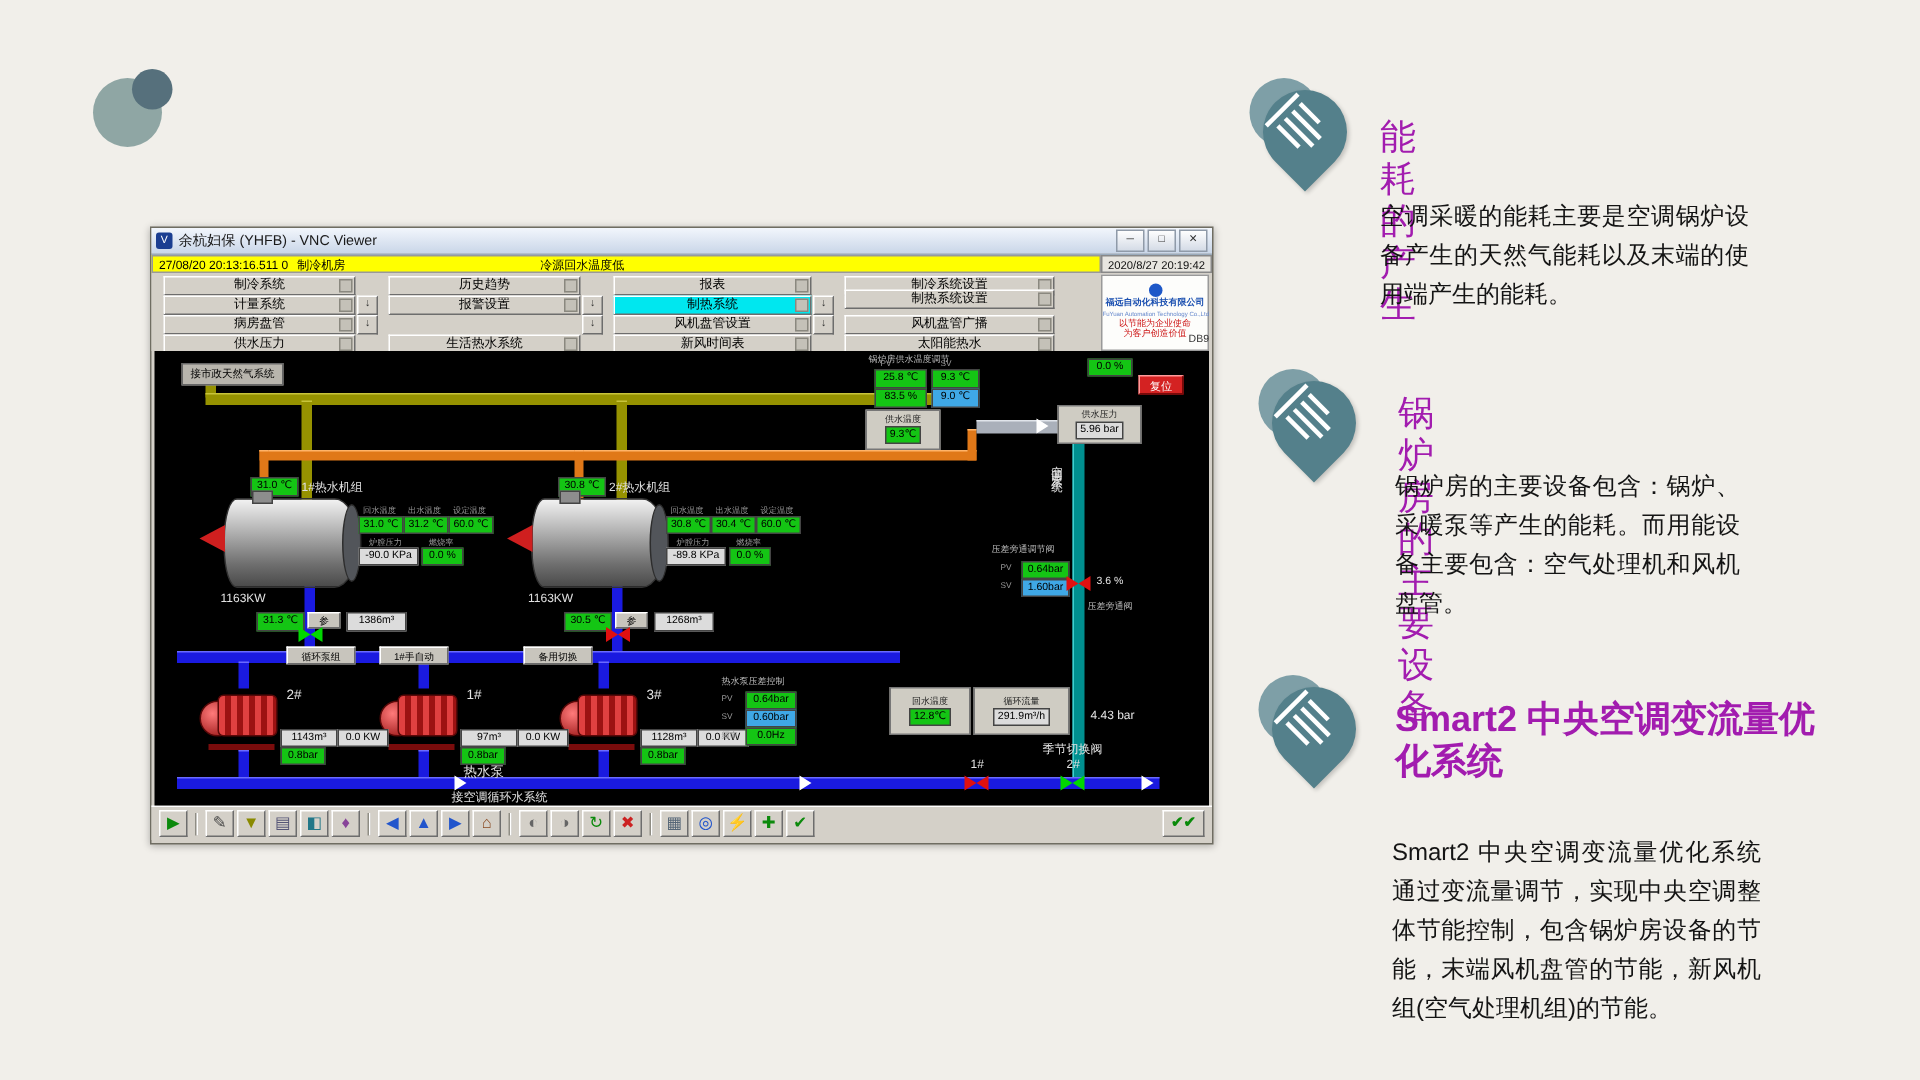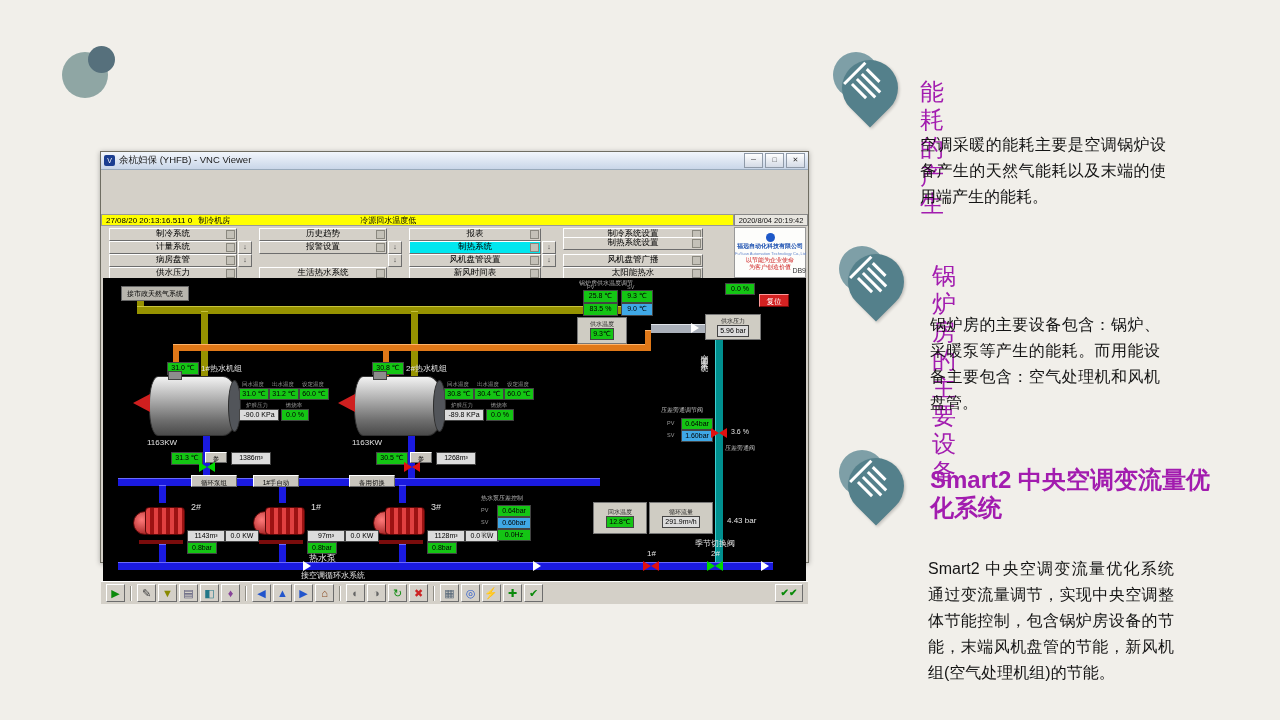--- a/index.html
+++ b/index.html
@@ -16,21 +16,21 @@
        border:1px solid #6f6d62;box-shadow:0 1px 5px rgba(0,0,0,.30);display:flex;flex-direction:column;}
   .titlebar{height:17px;background:linear-gradient(#f2f6fc,#c9d6e8);border-bottom:1px solid #9ab;
             display:flex;align-items:center;padding:0 3px;font-size:9.5px;color:#1a1a1a;flex:0 0 auto;}
   .vnc-ico{width:11px;height:11px;background:#1b3e91;color:#fff;font-size:7px;line-height:11px;
            text-align:center;margin-right:4px;border-radius:2px;}
   .title-text{flex:1;white-space:nowrap;overflow:hidden;}
   .win-btns{display:flex;gap:2px;}
   .win-btn{width:17px;height:13px;border:1px solid #8f9aa8;background:linear-gradient(#fefefe,#d4dbe6);
            font-size:7px;line-height:12px;text-align:center;color:#333;}
 
-  .alarmrow{height:12px;display:flex;flex:0 0 auto;margin-top:44px;}
+  .alarmrow{height:12px;display:flex;flex:0 0 auto;}
   .alarmbar{flex:1;background:#ffff00;display:flex;align-items:center;font-size:8px;color:#000;
             padding:0 4px;white-space:nowrap;overflow:hidden;border:1px solid #999;}
   .alarm-msg{margin-left:130px;}
   .datebox{width:72px;background:#e8e6e0;border:1px solid #888;font-size:7.5px;line-height:11px;
            text-align:center;color:#111;}
 
   .menu{height:52px;position:relative;background:#d4d0c8;flex:0 0 auto;}
   .mbtn{position:absolute;height:11px;background:#d4d0c8;border:1px solid;border-color:#ffffff #6d6d6d #6d6d6d #ffffff;
         font-size:8.5px;line-height:9px;text-align:center;color:#000;overflow:hidden;cursor:default;}
   .mbtn.active{background:#00e7ef;}
@@ -147,21 +147,21 @@
         <span class="win-btn">✕</span>
       </span>
     </div>
 
     <div class="alarmrow">
       <div class="alarmbar">
         <span>27/08/20 20:13:16.511 0</span>
         <span style="margin-left:6px;">制冷机房</span>
         <span class="alarm-msg">冷源回水温度低</span>
       </div>
-      <div class="datebox">2020/8/04 20:19:42</div>
+      <div class="datebox">2020/8/27 20:19:42</div>
     </div>
 
     <div class="menu">
       <div class="mbtn" style="left:8px;top:2px;width:126px;"><span>制冷系统</span><i class="ind"></i></div>
       <div class="mbtn" style="left:158px;top:2px;width:126px;"><span>历史趋势</span><i class="ind"></i></div>
       <div class="mbtn" style="left:308px;top:2px;width:130px;"><span>报表</span><i class="ind"></i></div>
       <div class="mbtn" style="left:462px;top:2px;width:138px;"><span>制冷系统设置</span><i class="ind"></i></div>
 
       <div class="mbtn" style="left:8px;top:15px;width:126px;"><span>计量系统</span><i class="ind"></i></div>
       <div class="mbtn" style="left:158px;top:15px;width:126px;"><span>报警设置</span><i class="ind"></i></div>

